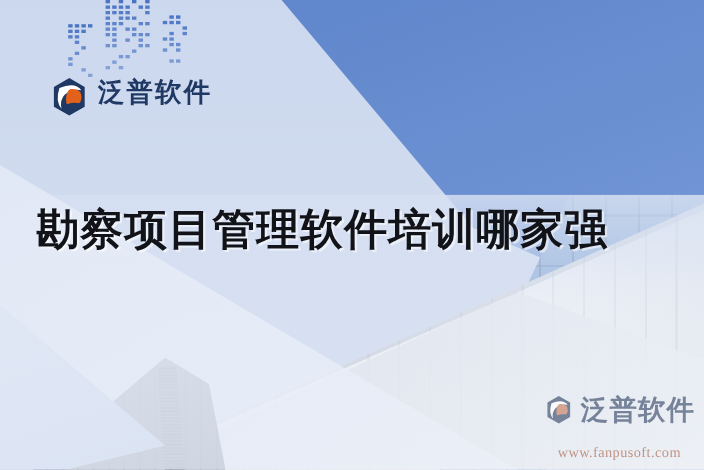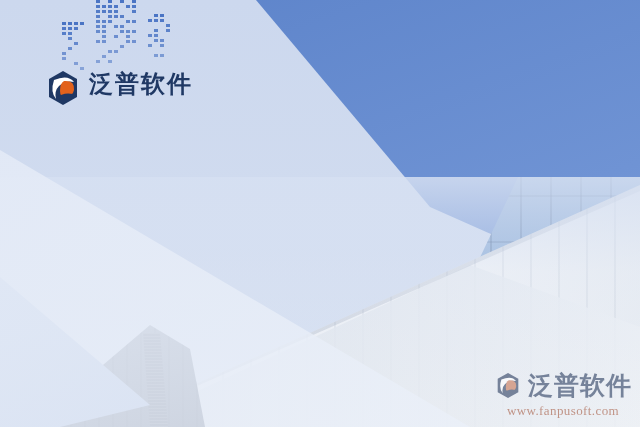--- a/index.html
+++ b/index.html
@@ -234,21 +234,21 @@
     font-size: 25px;
     font-weight: 700;
     letter-spacing: 1px;
     color: #4a5a78;
     font-family: "DejaVu Sans", "Liberation Sans", sans-serif;
   }
   .wm-url {
     font-size: 13px;
     letter-spacing: .4px;
     color: #b0705c;
-    margin-top: 1px;
+    margin-top: 14px;
     font-family: "Liberation Serif", serif;
   }
 </style>
 </head>
 <body>
 
 <div id="stage">
 
   <div class="bg-base"></div>
   <div class="sky-wedge"></div>
@@ -362,20 +362,21 @@
         <path d="M10 10 Q24 4 30 12 Q22 10 15 16 Q10 21 12 29 Q6 22 10 10 Z" fill="#ffffff"></path>
         <path d="M20 11 Q31 10 30 20 Q29 26 21 27 Q16 27 16 21 Q16 13 20 11 Z" fill="#e2621c"></path>
         <path d="M12 28 Q19 22 29 24 L29 27 L19 34 L12 30 Z" fill="#1f3864"></path>
       </svg>
     </span>
     <span class="logo-words">
       <span class="logo-cn">泛普软件</span>
     </span>
   </div>
 
+  <div class="headline">勘察项目管理软件培训哪家强</div>
 
   <div class="watermark">
     <span class="wm-row">
       <span>
         <svg class="wm-mark" viewBox="0 0 38 36" aria-hidden="true">
           <path d="M5 9 L19 1 L33 9 L33 27 L19 35 L5 27 Z" fill="#4a5a78"></path>
           <path d="M10 10 Q24 4 30 12 Q22 10 15 16 Q10 21 12 29 Q6 22 10 10 Z" fill="#ffffff"></path>
           <path d="M20 11 Q31 10 30 20 Q29 26 21 27 Q16 27 16 21 Q16 13 20 11 Z" fill="#d08a6e"></path>
           <path d="M12 28 Q19 22 29 24 L29 27 L19 34 L12 30 Z" fill="#4a5a78"></path>
         </svg>

